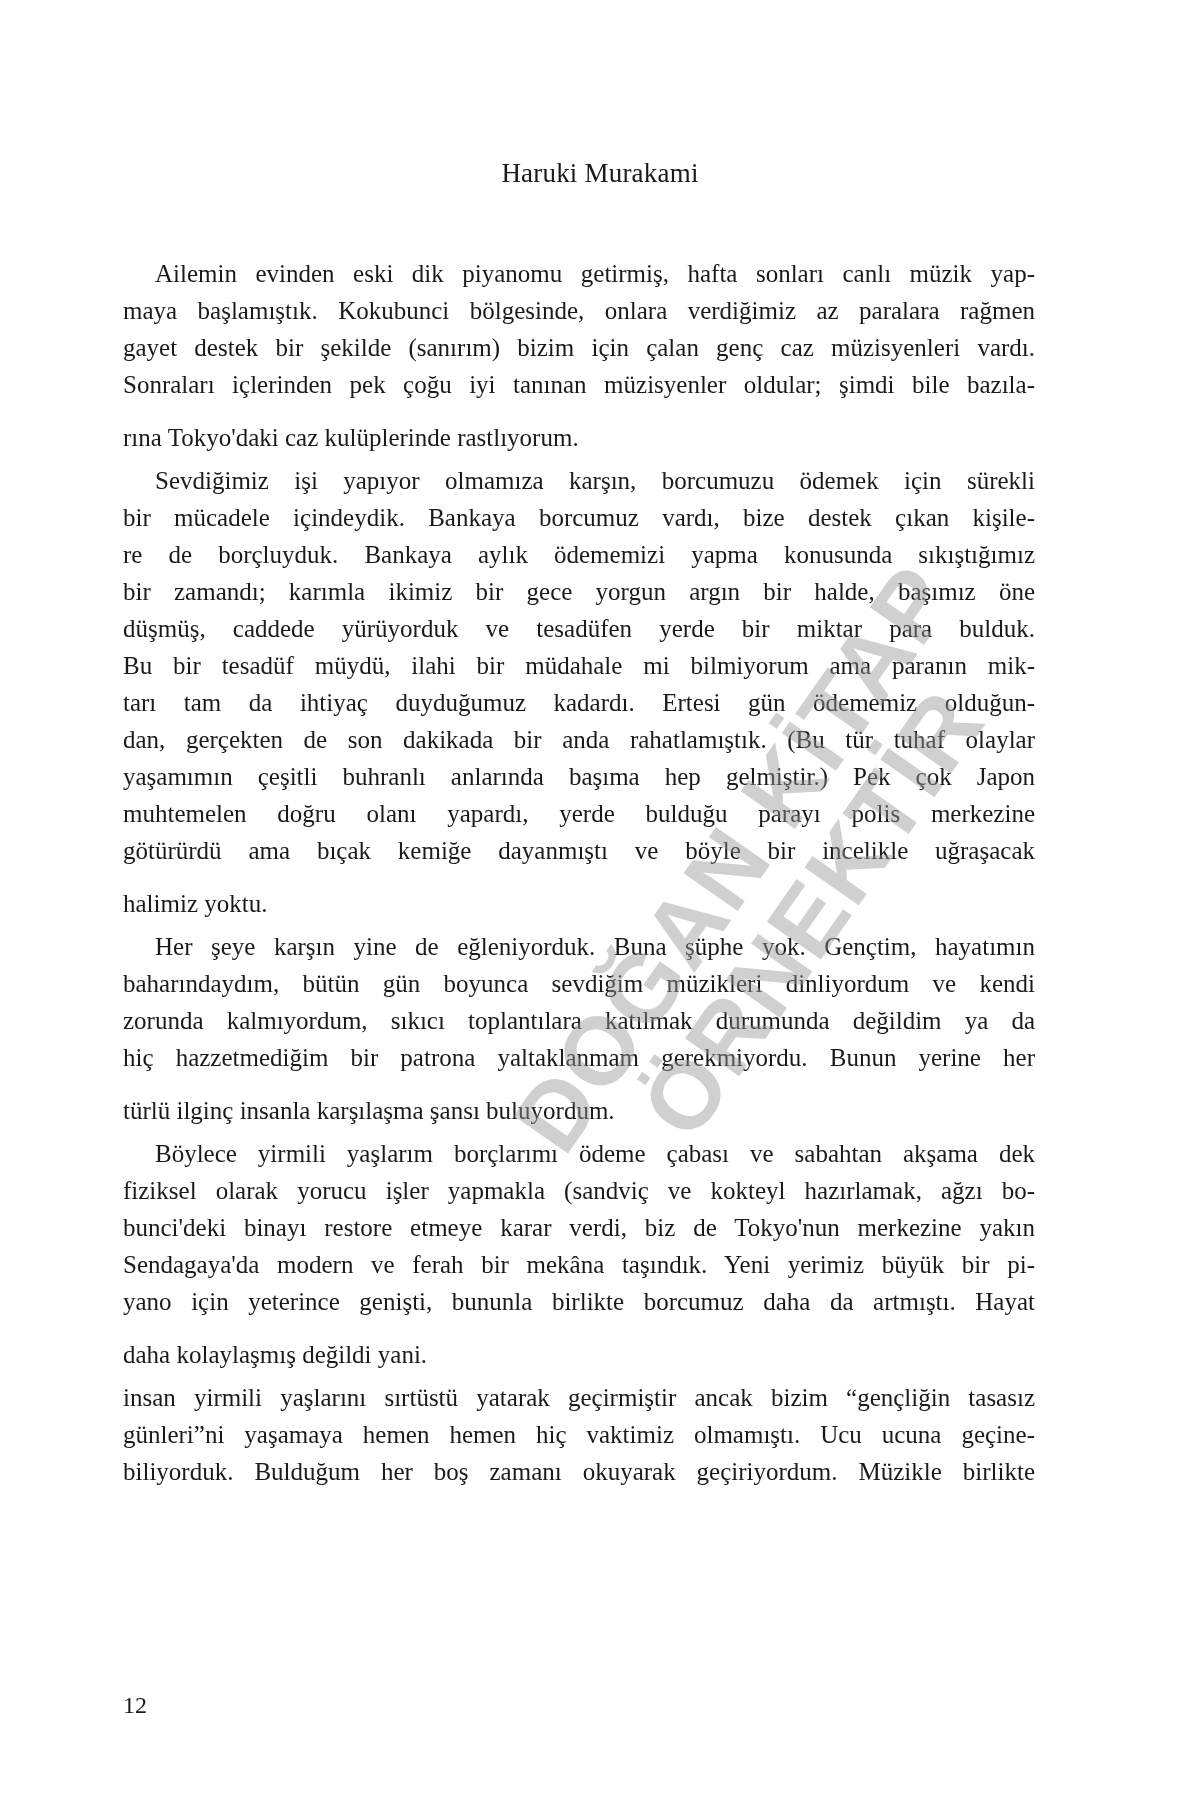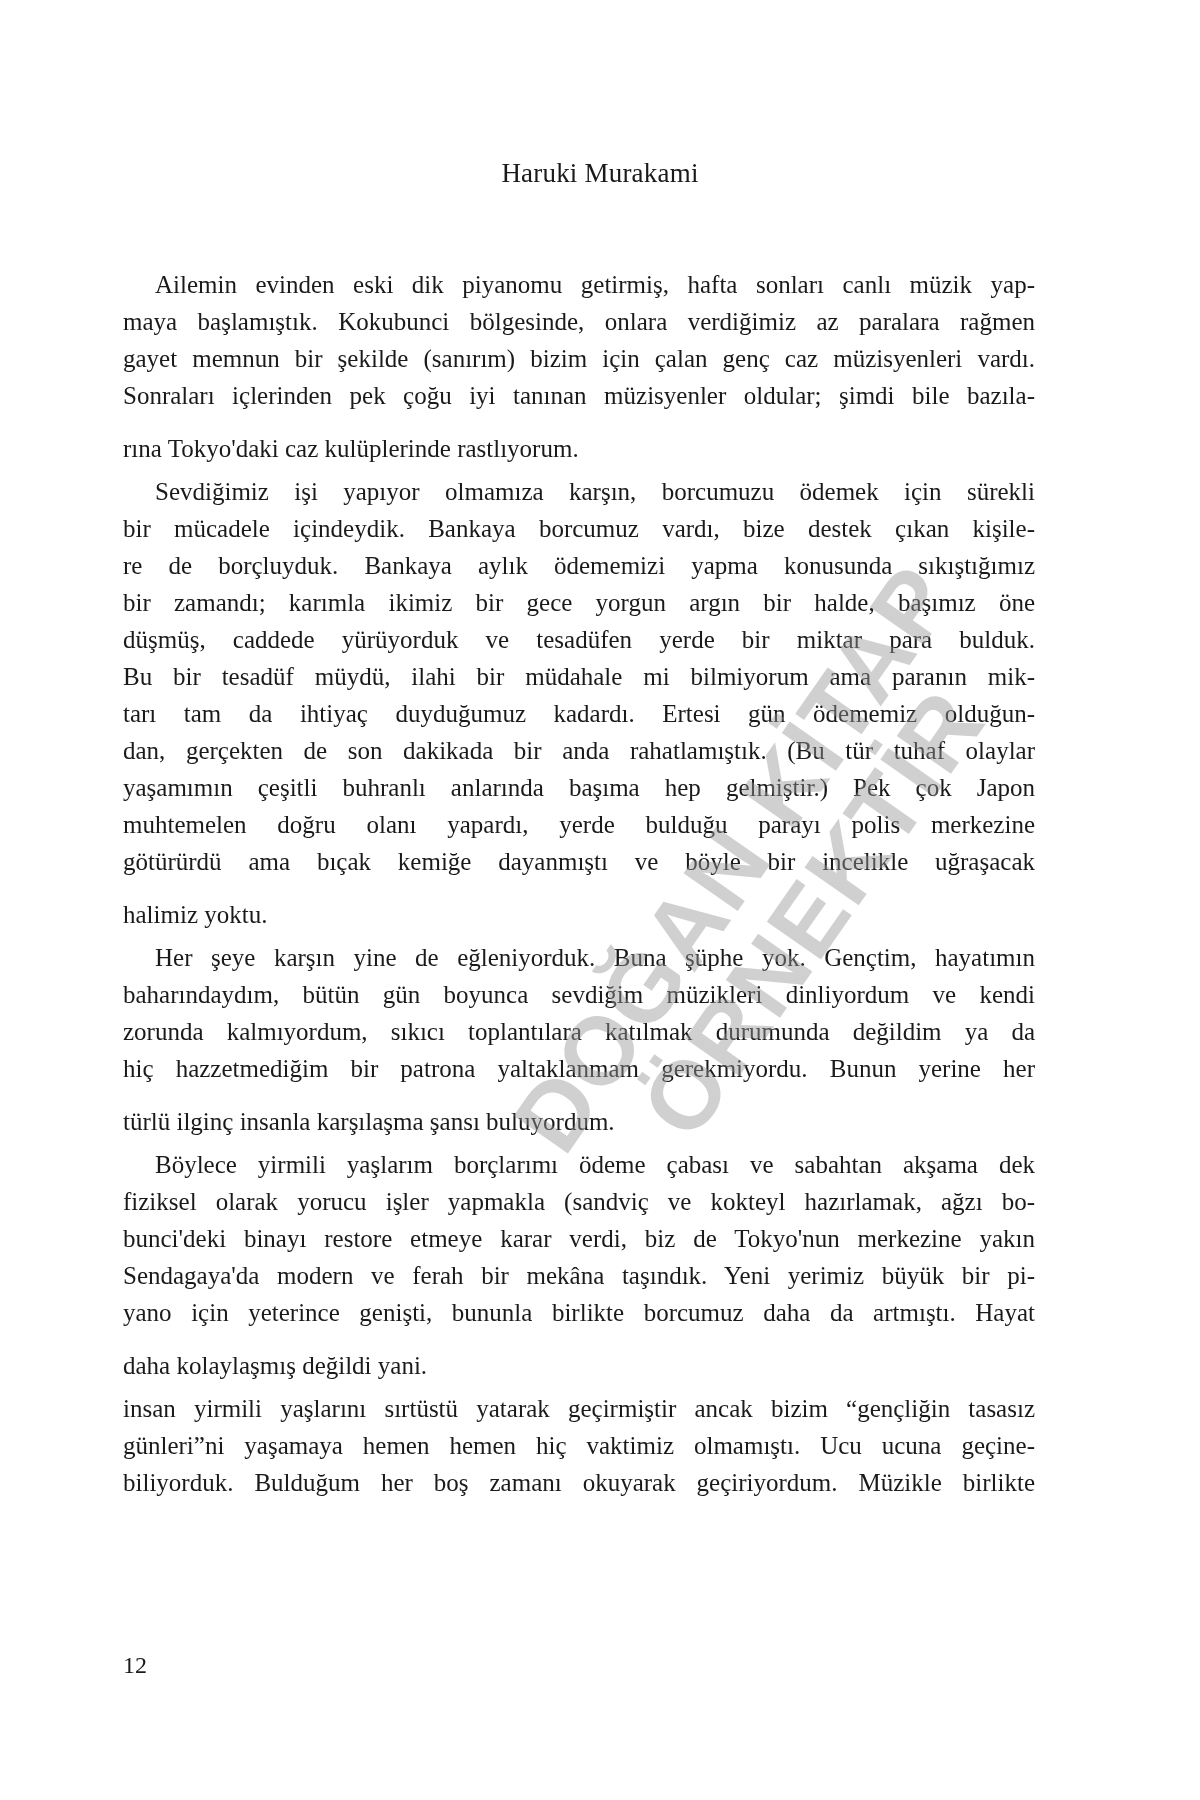--- a/index.html
+++ b/index.html
@@ -27,21 +27,21 @@
       left: 0;
       width: 1200px;
       text-align: center;
       font-family: "Liberation Serif", "DejaVu Serif", serif;
       font-size: 27px;
       letter-spacing: 0.2px;
     }
     .body-text {
       position: absolute;
       left: 123px;
-      top: 266px;
+      top: 255px;
       width: 912px;
       font-family: "Liberation Serif", "DejaVu Serif", serif;
       font-size: 25px;
       line-height: 37px;
     }
     .body-text .line {
       display: block;
       height: 37px;
       white-space: nowrap;
       text-align: justify;
@@ -54,21 +54,21 @@
     .body-text .line.indent {
       padding-left: 32px;
     }
     .body-text .para-gap {
       display: block;
       height: 6px;
     }
     .page-number {
       position: absolute;
       left: 123px;
-      top: 1652px;
+      top: 1692px;
       font-family: "Liberation Serif", "DejaVu Serif", serif;
       font-size: 24px;
     }
     .watermark {
       position: absolute;
       left: 430px;
       top: 790px;
       transform: rotate(-55deg);
       transform-origin: center;
       font-family: "Liberation Sans", "DejaVu Sans", sans-serif;
@@ -87,21 +87,21 @@
 </head>
 <body>
 
 <div class="page">
   <div class="running-head">Haruki Murakami</div>
 
   <div class="body-text" id="body-text">
       <div>
         <span class="line indent">Ailemin evinden eski dik piyanomu getirmiş, hafta sonları canlı müzik yap-</span>
         <span class="line">maya başlamıştık. Kokubunci bölgesinde, onlara verdiğimiz az paralara rağmen</span>
-        <span class="line">gayet memnun bir şekilde (sanırım) bizim için çalan genç caz müzisyenleri vardı.</span>
+        <span class="line">gayet destek bir şekilde (sanırım) bizim için çalan genç caz müzisyenleri vardı.</span>
         <span class="line">Sonraları içlerinden pek çoğu iyi tanınan müzisyenler oldular; şimdi bile bazıla-</span>
         <span class="line last">rına Tokyo'daki caz kulüplerinde rastlıyorum.</span>
       </div>
       <span class="para-gap"></span>
       <div>
         <span class="line indent">Sevdiğimiz işi yapıyor olmamıza karşın, borcumuzu ödemek için sürekli</span>
         <span class="line">bir mücadele içindeydik. Bankaya borcumuz vardı, bize destek çıkan kişile-</span>
         <span class="line">re de borçluyduk. Bankaya aylık ödememizi yapma konusunda sıkıştığımız</span>
         <span class="line">bir zamandı; karımla ikimiz bir gece yorgun argın bir halde, başımız öne</span>
         <span class="line">düşmüş, caddede yürüyorduk ve tesadüfen yerde bir miktar para bulduk.</span>

